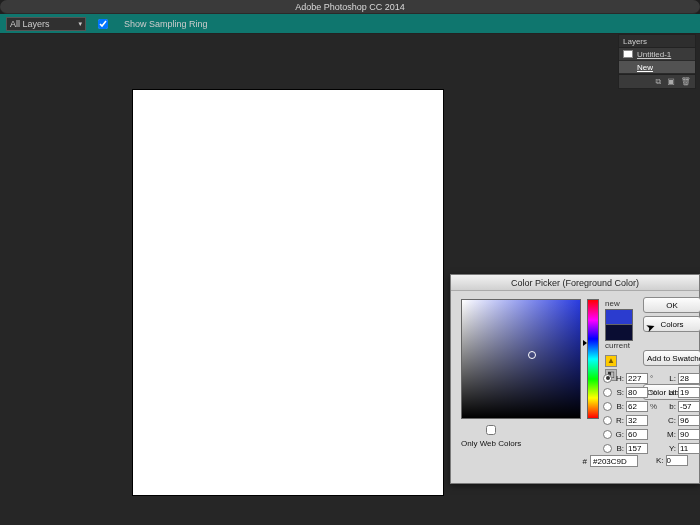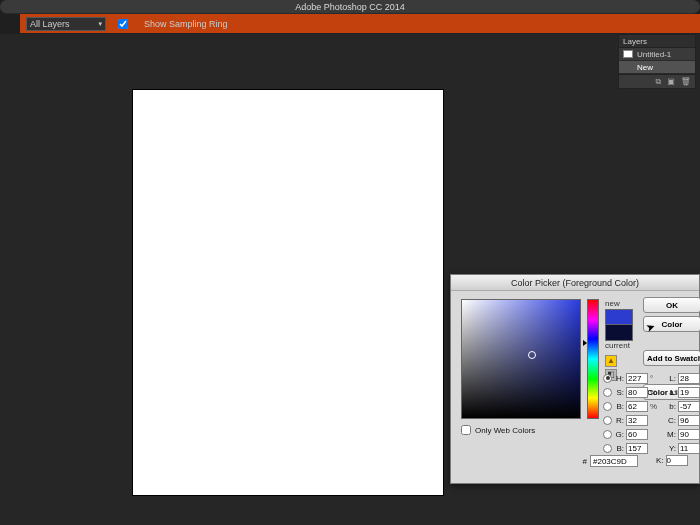--- a/index.html
+++ b/index.html
@@ -7,23 +7,23 @@
   body { background: #1f1f1f; color: #ccc; font-size: 10px; position: relative; }
 
   
   .titlebar {
     height: 14px; line-height: 14px; text-align: center;
     background: #3a3a3a; color: #d9d9d9; font-size: 9px;
     border-bottom: 1px solid #2a2a2a;
     border-radius: 7px;
   }
   .optbar {
-    height: 20px; background: #c2410c; border-bottom: 1px solid #222;
+    height: 20px; background: #0f766e; border-bottom: 1px solid #222;
     display: flex; align-items: center; gap: 12px; padding: 0 6px;
-    font-size: 9px; color: #ccc; margin-left: 20px;
+    font-size: 9px; color: #ccc;
   }
   .optbar .dropdown {
     width: 80px; height: 14px; background: #303030; border: 1px solid #555;
     display: flex; align-items: center; justify-content: space-between;
     padding: 0 3px; color: #ccc;
   }
   .chev { font-size: 7px; }
   .optbar .chk { display: flex; align-items: center; gap: 16px; }
   .optbar .chk input { width: 10px; height: 10px; }
 
@@ -40,21 +40,21 @@
     background: #3a3a3a; border: 1px solid #222; font-size: 8px; color: #ccc;
     margin-bottom: 4px;
   }
   .panel-tabrow {
     height: 13px; background: #2e2e2e; display: flex; align-items: center;
     padding: 0 4px; border-bottom: 1px solid #222;
   }
   .panel-body { padding: 0; }
   .hist-row {
     height: 13px; display: flex; align-items: center; gap: 4px; padding: 0 4px;
-    border-bottom: 1px solid #2a2a2a; background: #3a3a3a;
+    border-bottom: 1px solid #2a2a2a; background: #3a3a3a; text-decoration: underline;
   }
   .hist-row.sel { background: #525252; color: #fff; }
   .hist-thumb { width: 10px; height: 8px; background: #fff; border: 1px solid #888; }
   .panel-foot {
     height: 14px; background: #3a3a3a; border-top: 1px solid #222;
     display: flex; justify-content: flex-end; align-items: center; gap: 6px; padding: 0 4px;
   }
   .panel-foot span { font-size: 8px; color: #aaa; }
 
   
@@ -102,21 +102,21 @@
   .warn { margin-top: 4px; width: 12px; height: 12px; background: #ffcb00; border: 1px solid #888;
     text-align: center; line-height: 10px; font-size: 8px; color: #7a5b00; }
   .warn2 { margin-top: 2px; width: 12px; height: 12px; border: 1px solid #888; background: #bbb;
     text-align: center; line-height: 10px; font-size: 8px; }
 
   
   .btncol { position: absolute; left: 192px; top: 6px; width: 58px; display: flex; flex-direction: column; gap: 3px; }
   .btncol button {
     height: 16px; font-size: 8px; background: linear-gradient(#fdfdfd,#e4e4e4);
     border: 1px solid #8a8a8a; border-radius: 3px; padding: 0 3px; white-space: nowrap;
-    overflow: hidden; cursor: pointer; font-weight: bold;
+    overflow: hidden; cursor: pointer;
   }
   .btncol .gap { height: 12px; }
   .cursor-arrow {
     position: absolute; left: 195px; top: 30px; font-size: 11px; color: #000;
     transform: rotate(-20deg); pointer-events: none;
   }
 
   
   .valgrid { position: absolute; left: 152px; top: 80px; width: 98px; }
   .vrow { display: flex; align-items: center; height: 14px; gap: 2px; }
@@ -127,21 +127,21 @@
   .vrow label { width: 10px; font-size: 8px; text-align: right; }
   .vrow .unit { width: 8px; font-size: 8px; color: #444; }
   .vf { width: 22px; height: 11px; font-size: 8px; padding: 0 1px;
     border: 1px solid #888; background: #fff; }
   .vrow .spacer { width: 4px; }
 
   
   .hexrow { position: absolute; left: 128px; top: 164px; display: flex; align-items: center; gap: 3px; font-size: 8px; }
   .hexrow .hash { width: 8px; text-align: right; }
   .hexrow input { width: 48px; height: 12px; font-size: 8px; border: 1px solid #888; padding: 0 2px; background: #fff; }
-  .webrow { position: absolute; left: 10px; top: 134px; display: flex; align-items: center; gap: 4px; font-size: 8px; }
+  .webrow { position: absolute; left: 10px; top: 134px; display: flex; align-items: center; gap: 4px; font-size: 8px; flex-direction: column; }
   .webrow input { width: 10px; height: 10px; }
   .kfield { position: absolute; left: 205px; top: 164px; display: flex; align-items: center; gap: 2px; font-size: 8px; }
   .kfield input { width: 22px; height: 11px; font-size: 8px; border: 1px solid #888; }
 </style>
 </head>
 <body>
 
 <div class="titlebar">
   <span>Adobe Photoshop CC 2014</span>
 </div>
@@ -199,21 +199,21 @@
         <div class="sw-label">new</div>
         <div class="sw-new"></div>
         <div class="sw-cur"></div>
         <div class="sw-label">current</div>
         <div class="warn">▲</div>
         <div class="warn2">◧</div>
       </div>
 
       <div class="btncol">
         <button>OK</button>
-        <button>Color</button>
+        <button>Colors</button>
         <div class="gap"></div>
         <button>Add to Swatches</button>
         <div class="gap"></div>
         <button>Color Libraries</button>
       </div>
       <div class="cursor-arrow">➤</div>
 
       <div class="valgrid">
         <div class="vrow">
           <span class="radio dot"></span>

